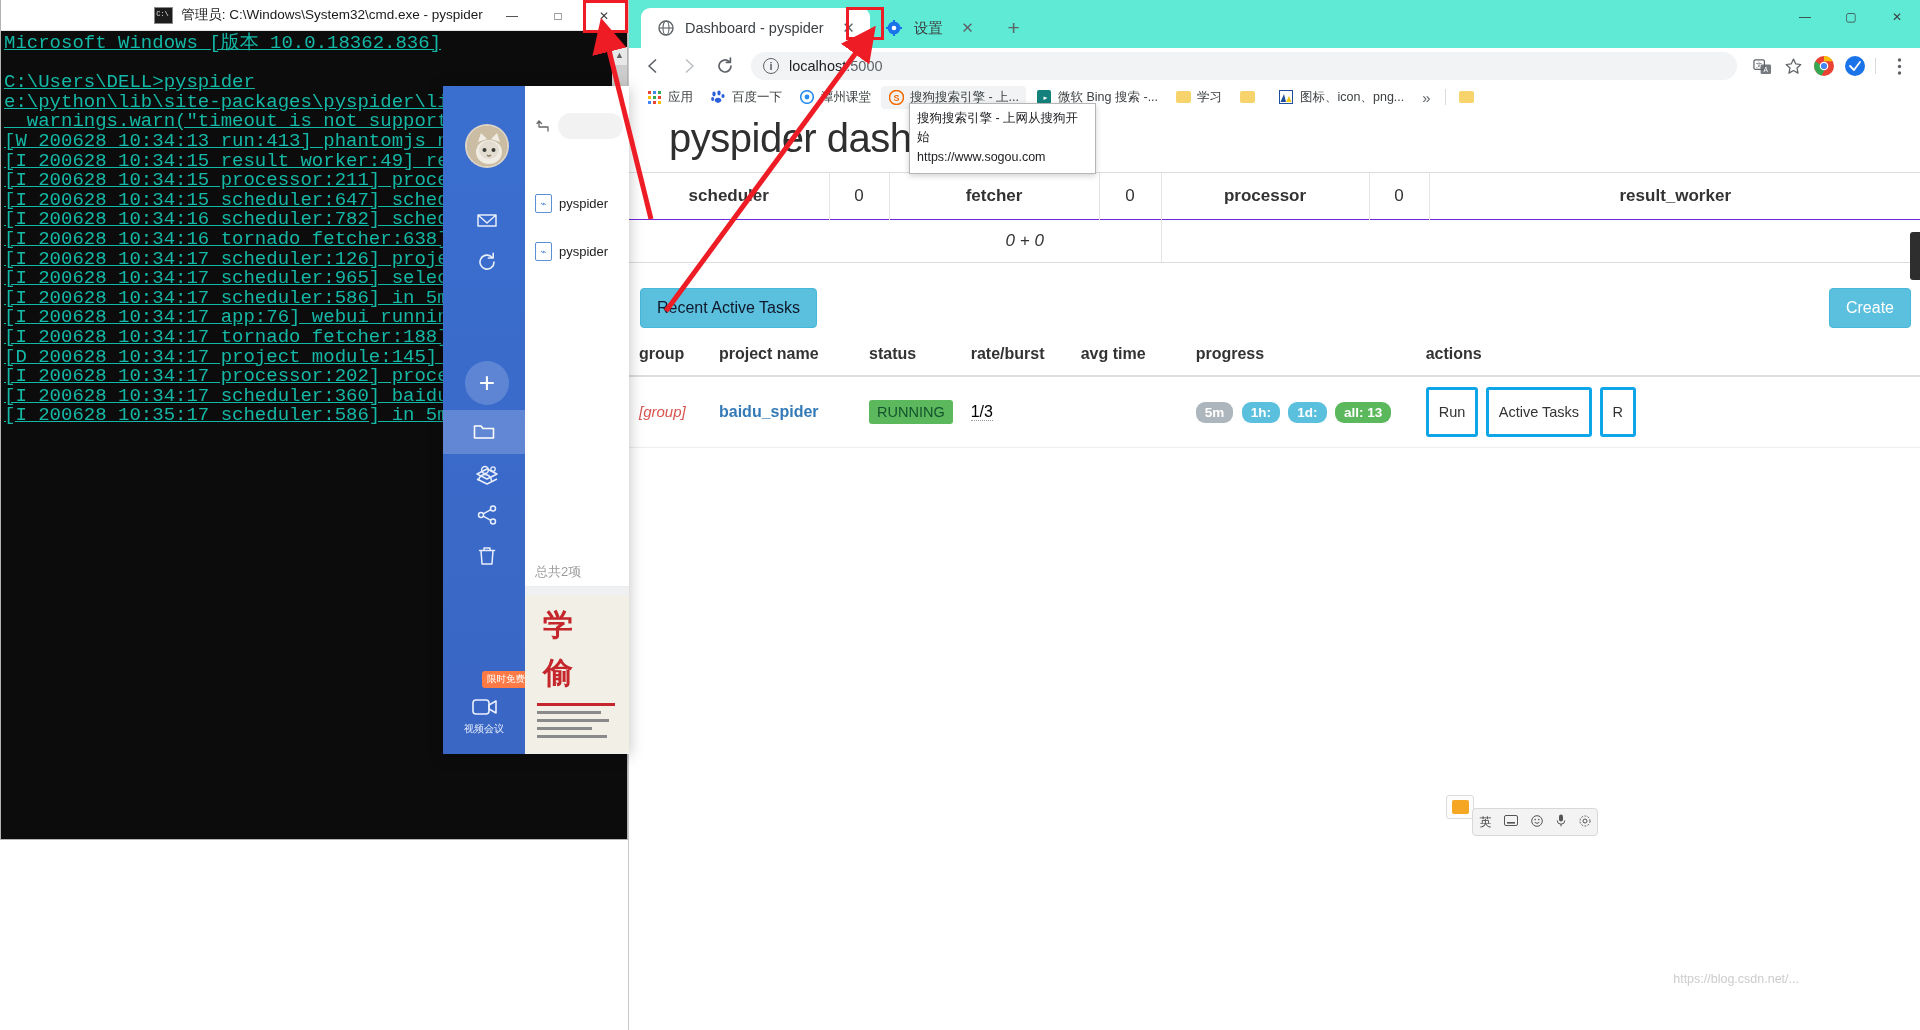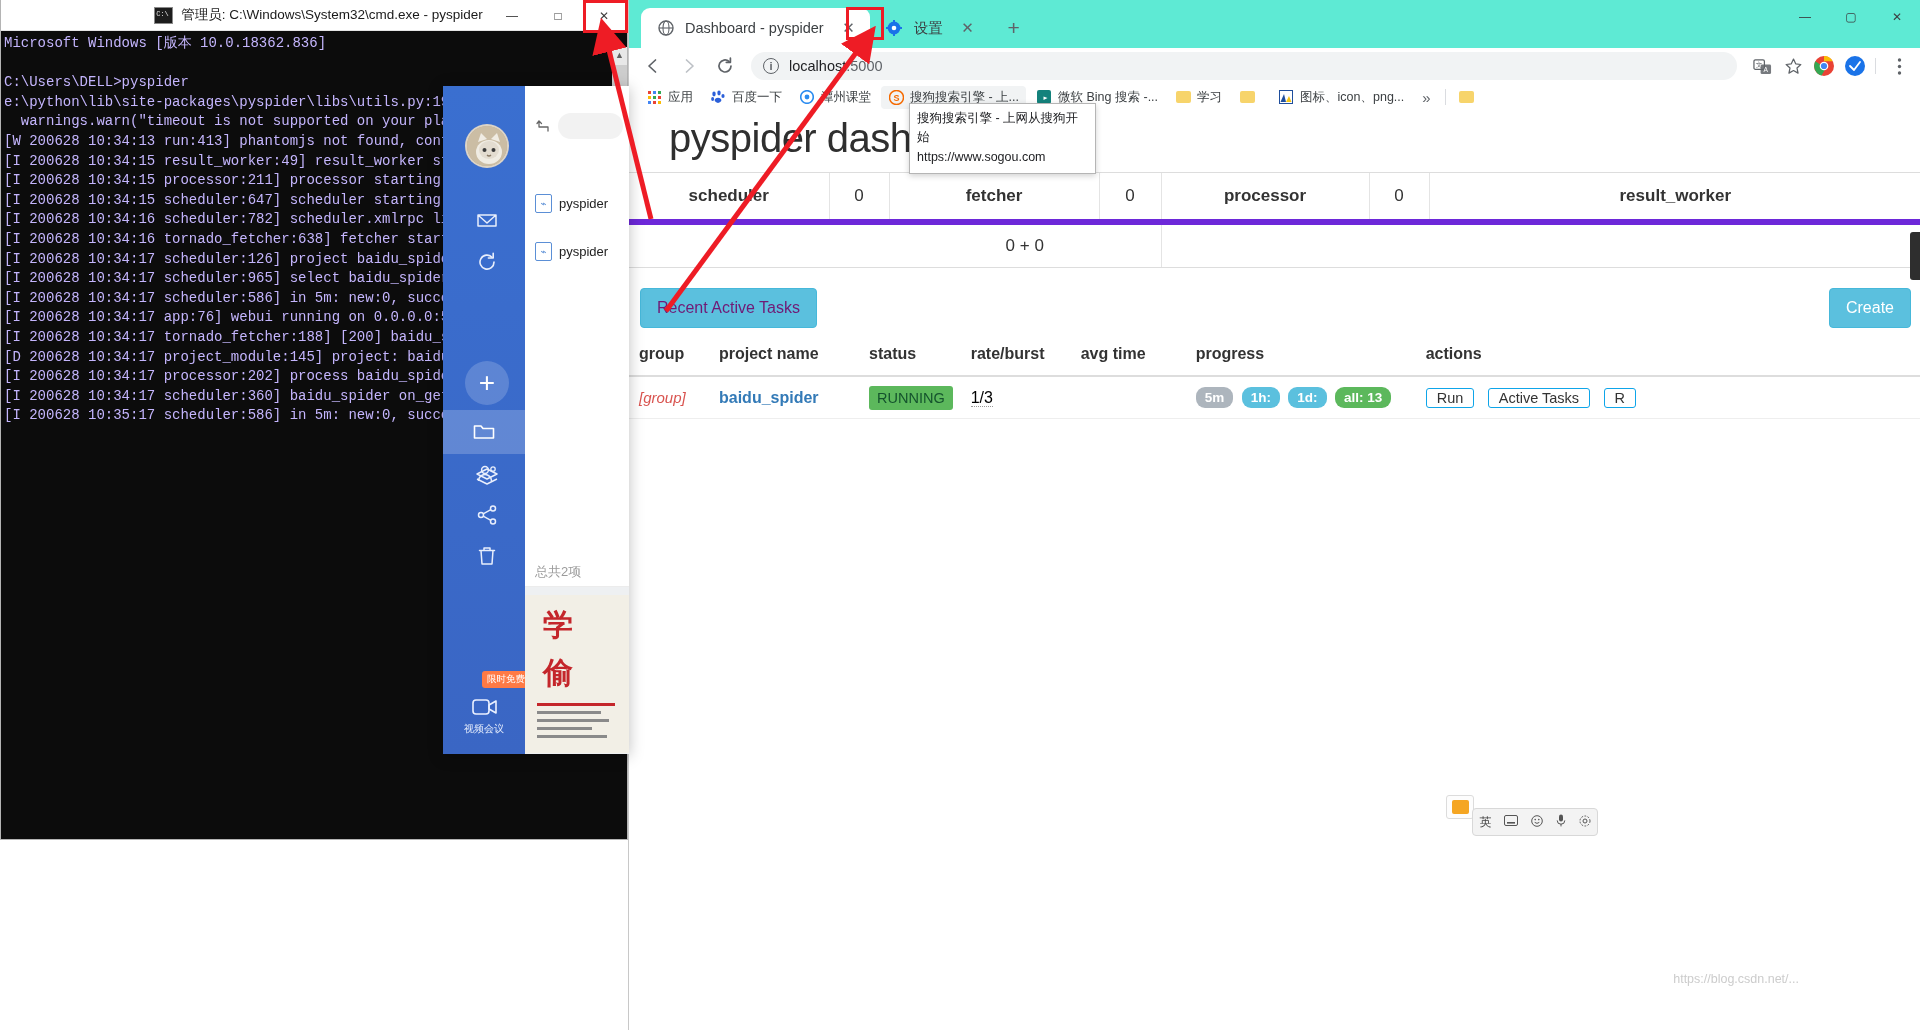--- a/index.html
+++ b/index.html
@@ -182,26 +182,26 @@
     color: #333;
   }
   #counters table { border-collapse: collapse; width: 1292px; }
   #counters td {
     text-align: center;
     padding: 13px 8px;
     border-right: 1px solid #e4e4e4;
     white-space: nowrap;
   }
   #counters td.lbl { font-weight: bold; }
-  #counters tr.row2 td { border-top: 6px solid #6d28d9; padding: 11px 8px; }
+  #counters tr.row2 td { border-top: 1px solid #6d28d9; padding: 11px 8px; font-style: italic; }
 
   #recent-btn {
     position: absolute; left: 11px; top: 178px;
     background: #5bc0de;
-    color: #701a75;
+    color: #0f172a;
     border: 1px solid #46b8da;
     border-radius: 4px;
     padding: 11px 16px;
     font-size: 16px;
     line-height: 1;
   }
   #create-btn {
     position: absolute; right: 10px; top: 178px;
     background: #5bc0de;
     color: #ffffff;
@@ -248,27 +248,27 @@
     font-size: 13.5px;
     font-weight: bold;
     margin-right: 4px;
   }
   .pb-5m { background: #adb5bd; }
   .pb-1h { background: #5bc0de; }
   .pb-1d { background: #5bc0de; }
   .pb-all { background: #5cb85c; }
   .act-btn {
     display: inline-block;
-    border: 1px solid #0ea5e9;
+    border: 3px solid #0ea5e9;
     background: #ffffff;
     color: #333;
     border-radius: 3px;
-    padding: 1px 10px;
+    padding: 14px 10px;
     font-size: 14.5px;
-    margin-right: 9px;
+    margin-right: 3px;
   }
 
   #watermark {
     position: absolute; right: 122px; bottom: 44px;
     font-size: 12.5px;
     color: #cccccc;
   }
 
   
   #cmd-window {
@@ -315,25 +315,26 @@
   }
   #cmd-body {
     position: absolute; left: 0; top: 31px;
     width: 626px; height: 807px;
     background: #0c0c0c;
     overflow: hidden;
     padding: 3px 0 0 3px;
   }
   .cmd-line {
     font-family: "Liberation Mono", monospace;
-    font-size: 14px;
+    font-size: 19px;
     line-height: 19.6px;
-    color: #c4b5fd;
+    color: #14b8a6;
     white-space: pre;
     letter-spacing: 0px;
+    text-decoration: underline;
   }
   .cmd-blank { height: 19.6px; }
 
   
   #qq-panel {
     position: absolute;
     left: 443px; top: 86px;
     width: 186px; height: 668px;
     background: #ffffff;
     box-shadow: 0 2px 14px rgba(0,0,0,0.25);

